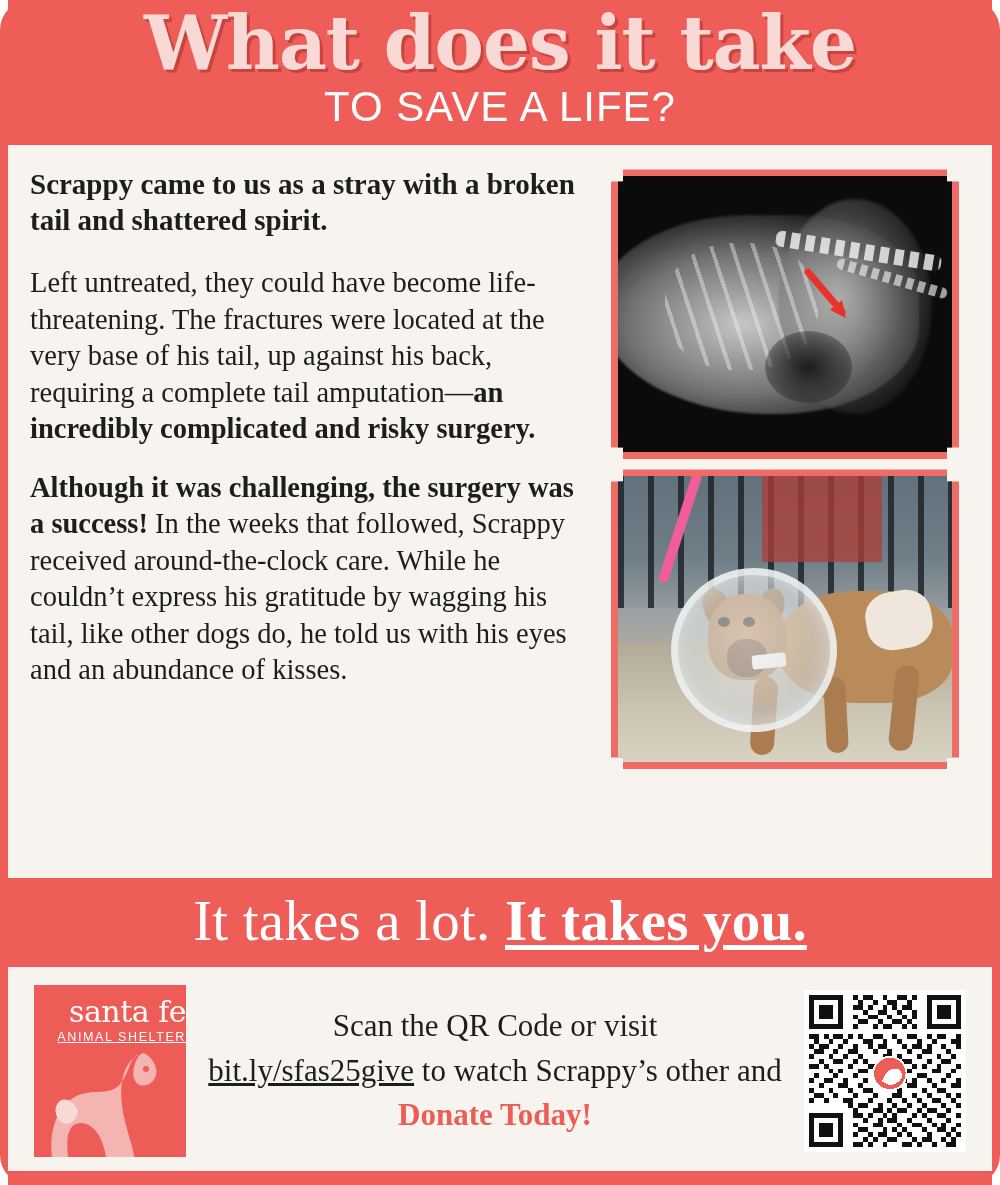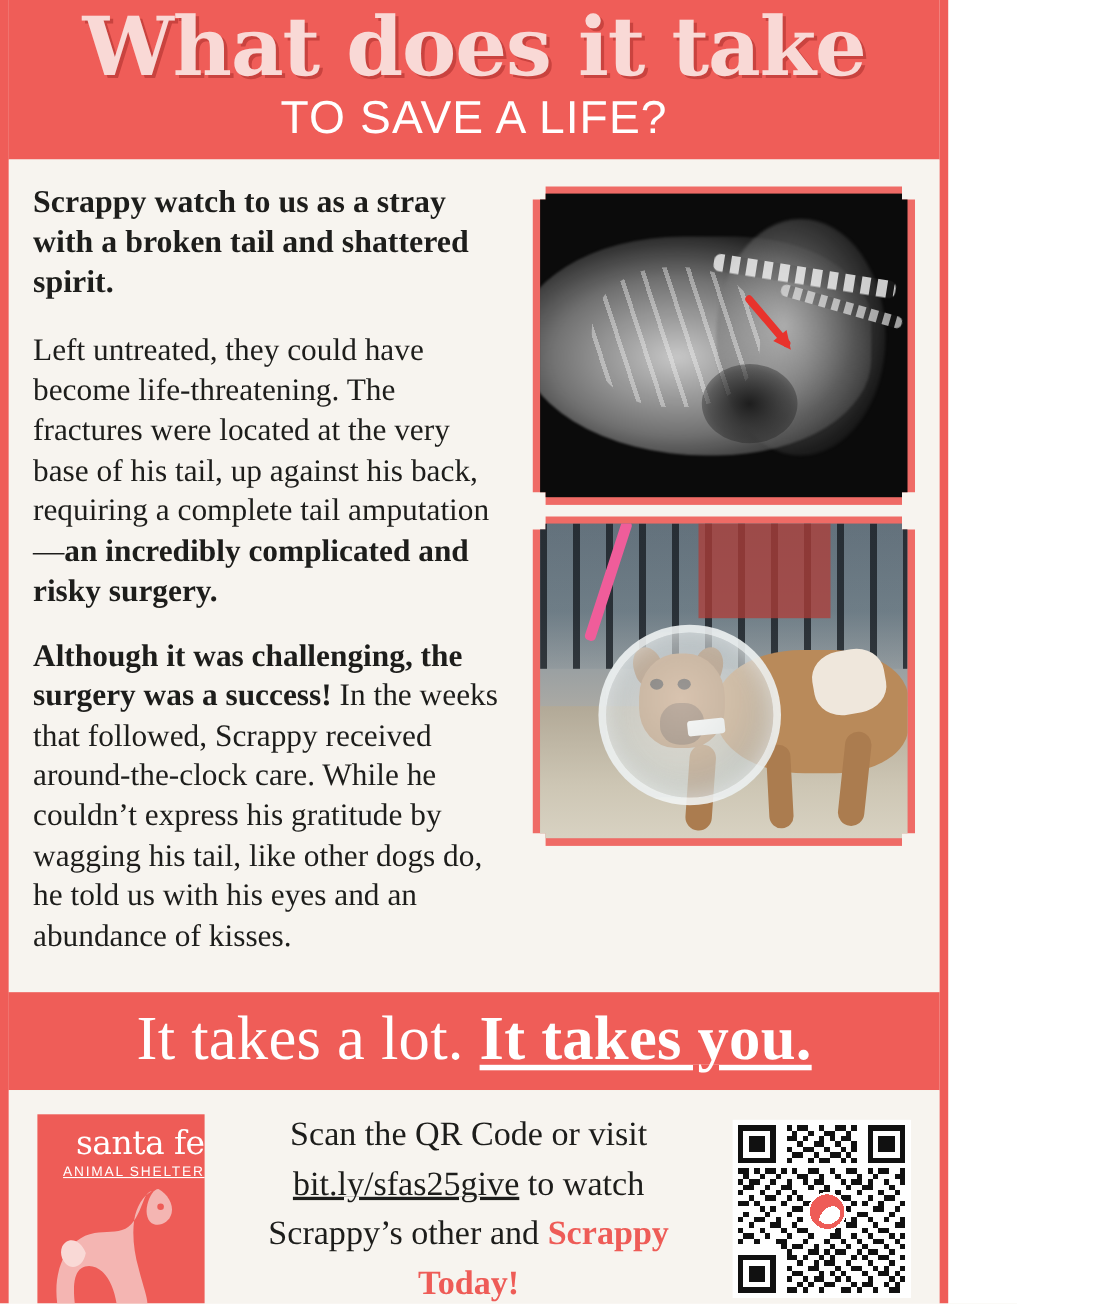--- a/index.html
+++ b/index.html
@@ -8,28 +8,29 @@
   }
   body {
     width: 1000px;
     height: 1185px;
     background: #ffffff;
     font-family: "Liberation Serif", serif;
     overflow: hidden;
   }
   .flyer {
     position: relative;
-    width: 862px;
+    width: 1000px;
     height: 1185px;
     background: #f7f4ef;
     box-sizing: border-box;
     border-left: 8px solid #ef5d58;
     border-right: 8px solid #ef5d58;
     display: flex;
     flex-direction: column;
+    border-radius: 30px;
   }
 
   
   .header {
     background: #ef5d58;
     padding: 6px 0 14px 0;
     text-align: center;
     flex: 0 0 auto;
   }
   .headline {
@@ -390,21 +391,21 @@
 <div class="flyer">
 
   <div class="header">
     <h1 class="headline">What does it take</h1>
     <div class="subhead">TO SAVE A LIFE?</div>
   </div>
 
   <div class="body-area">
 
     <div class="copy">
-      <p class="lead">Scrappy watch to us as a stray with a broken tail and shattered spirit.</p>
+      <p class="lead">Scrappy came to us as a stray with a broken tail and shattered spirit.</p>
       <p><span>Left untreated, they could have become life-threatening. The fractures were located at the very base of his tail, up against his back, requiring a complete tail amputation—</span><b>an incredibly complicated and risky surgery.</b></p>
       <p><b>Although it was challenging, the surgery was a success!</b><span> In the weeks that followed, Scrappy received around-the-clock care. While he couldn’t express his gratitude by wagging his tail, like other dogs do, he told us with his eyes and an abundance of kisses.</span></p>
     </div>
 
     <div class="images">
 
       <div class="photo-frame xray">
         <div class="photo-inner xray-inner">
           <div class="xray-body"></div>
           <div class="xray-haunch"></div>
@@ -456,21 +457,21 @@
       <svg class="logo-art" viewBox="0 0 152 112">
         <path d="M104 10 C96 14 90 24 88 36 C86 50 88 66 92 80 C96 96 100 106 100 112 L72 112 C70 100 66 90 60 84 C54 78 46 76 40 80 C34 84 32 94 34 112 L18 112 C16 96 18 82 24 70 C30 58 40 50 52 48 C62 46 72 48 80 44 C88 40 92 30 96 20 C98 14 101 10 104 10 Z" fill="#f4b5b2"></path>
         <path d="M110 8 C118 12 124 22 122 30 C120 38 112 42 106 40 C100 38 98 30 100 22 C102 14 106 8 110 8 Z" fill="#f4b5b2"></path>
         <circle cx="112" cy="24" r="3" fill="#ee5c57"></circle>
         <path d="M44 66 C40 56 32 52 26 56 C20 60 20 70 26 76 C32 82 42 78 44 66 Z" fill="#f9d9d6"></path>
       </svg>
     </div>
 
     <div class="footer-copy">
       <span>Scan the QR Code or visit</span><br>
-      <span class="link">bit.ly/sfas25give</span><span> to watch Scrappy’s other and </span><span class="donate">Scrappy Today!</span>
+      <span class="link">bit.ly/sfas25give</span><span> to watch Scrappy’s other and </span><span class="donate">Donate Today!</span>
     </div>
 
     <div class="qr">
       <svg viewBox="0 0 33 33" width="162" height="162" shape-rendering="crispEdges">
         <rect width="33" height="33" fill="#ffffff"></rect>
         <g fill="#111111">
           <rect x="1" y="1" width="7" height="7"></rect>
             <rect x="2" y="2" width="5" height="5" fill="#ffffff"></rect>
             <rect x="3" y="3" width="3" height="3"></rect>
           <rect x="25" y="1" width="7" height="7"></rect>

